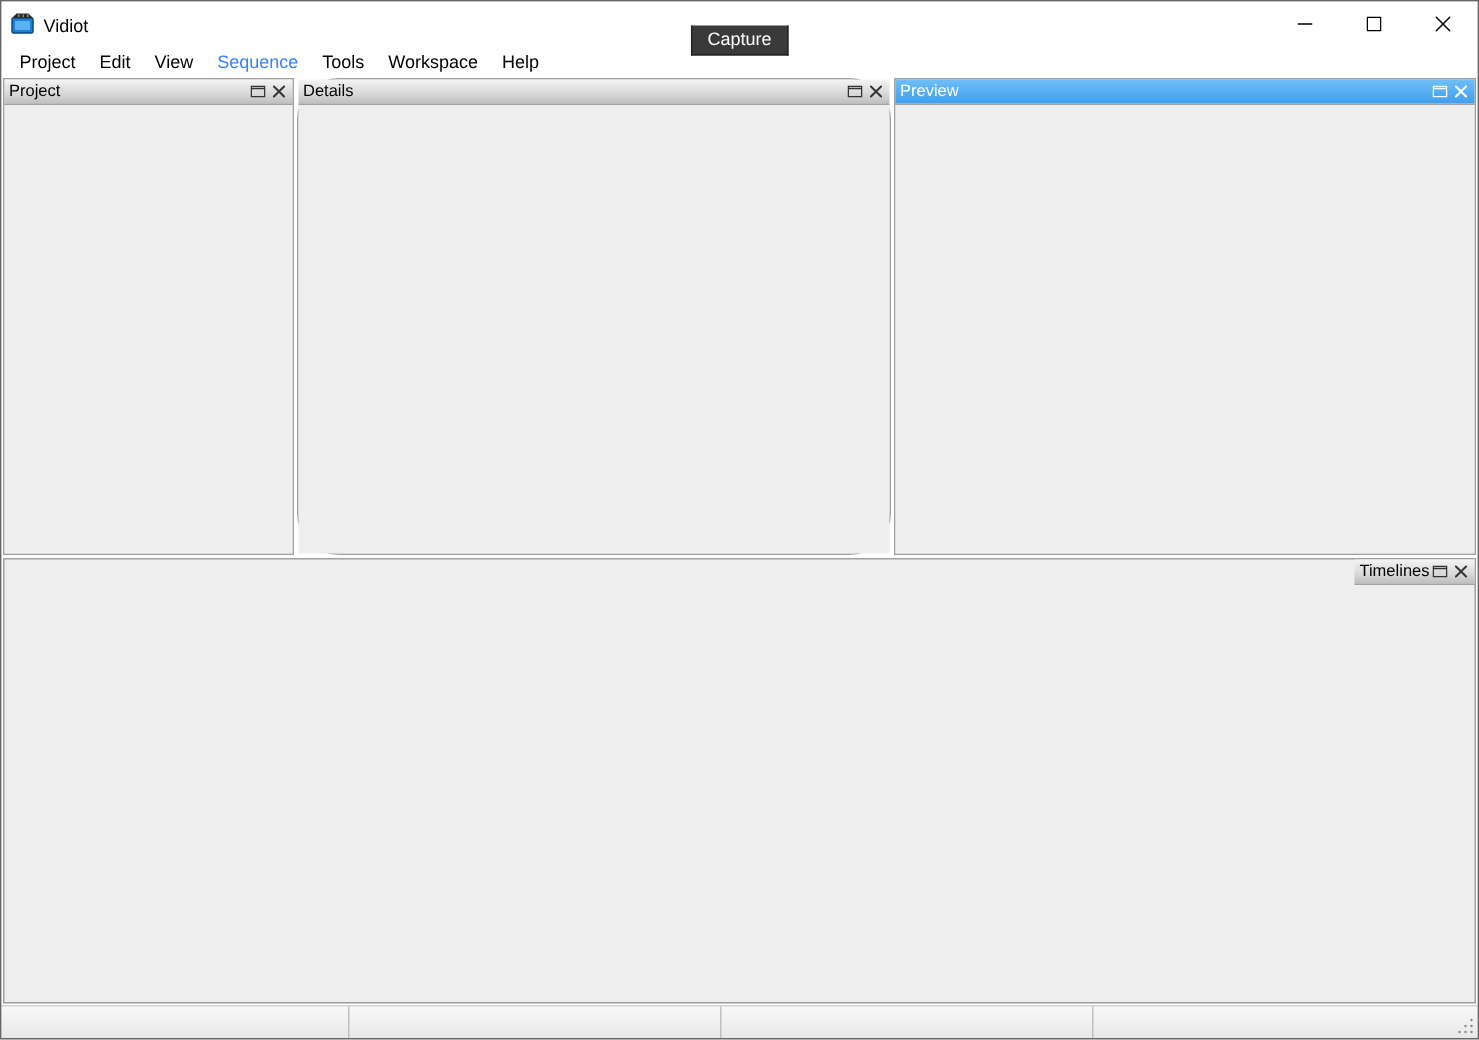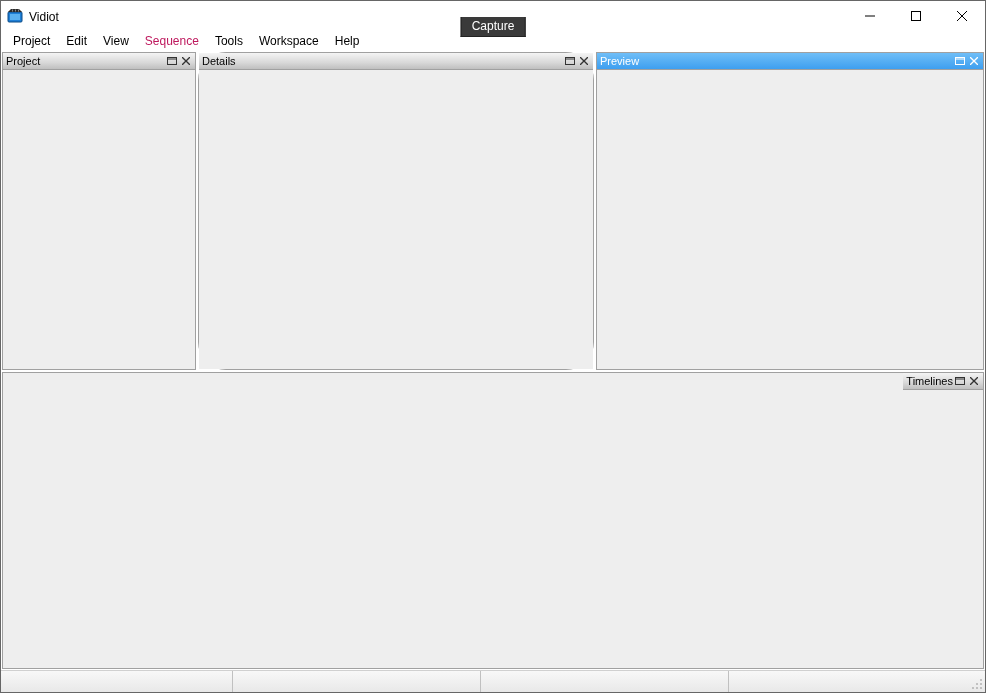--- a/index.html
+++ b/index.html
@@ -54,21 +54,21 @@
       height: 20px;
       padding: 0 4px;
       background: #fff;
       font-size: 12px;
     }
     .menu-item {
       padding: 2px 8px;
       color: #000;
       cursor: default;
     }
-    .menu-item.disabled { color: #be185d; }
+    .menu-item.disabled { color: #3b82f6; }
     
     .workspace {
       display: flex; flex-direction: column;
       height: calc(100% - 30px - 20px - 22px);
       background: #fff;
     }
     .top-row {
       display: flex;
       height: 320px;
     }

